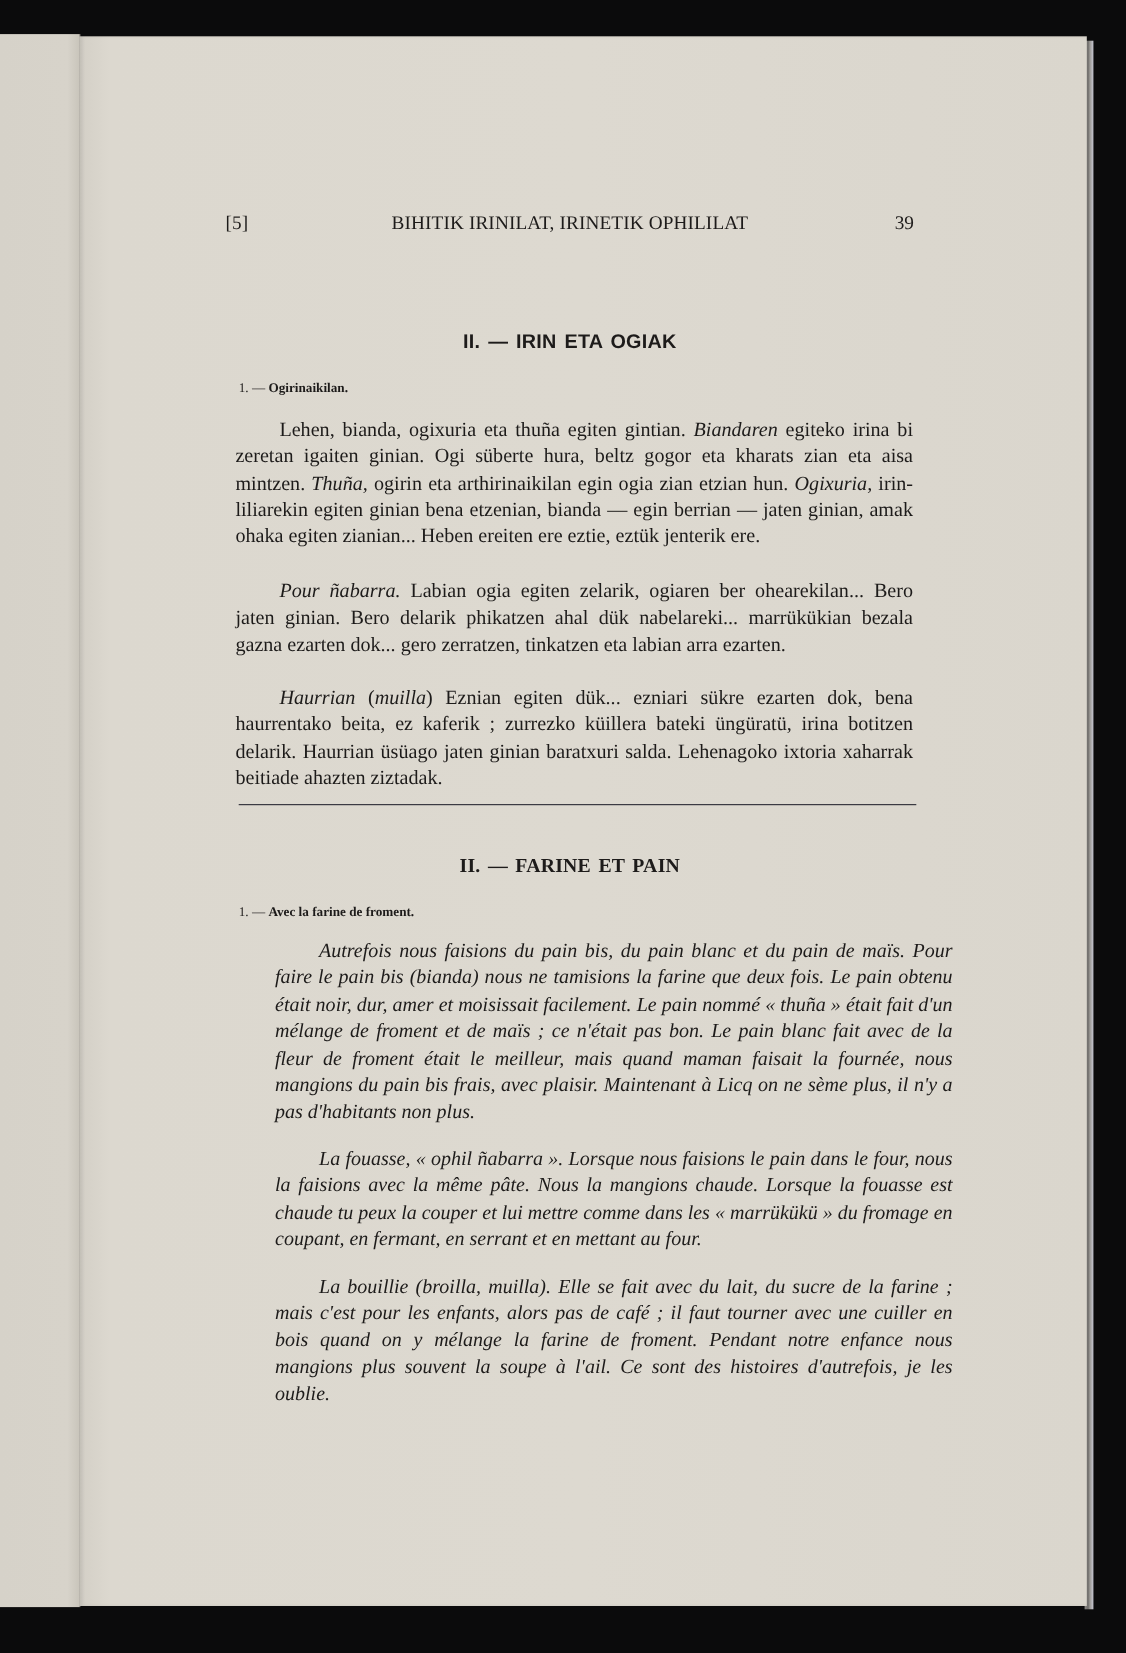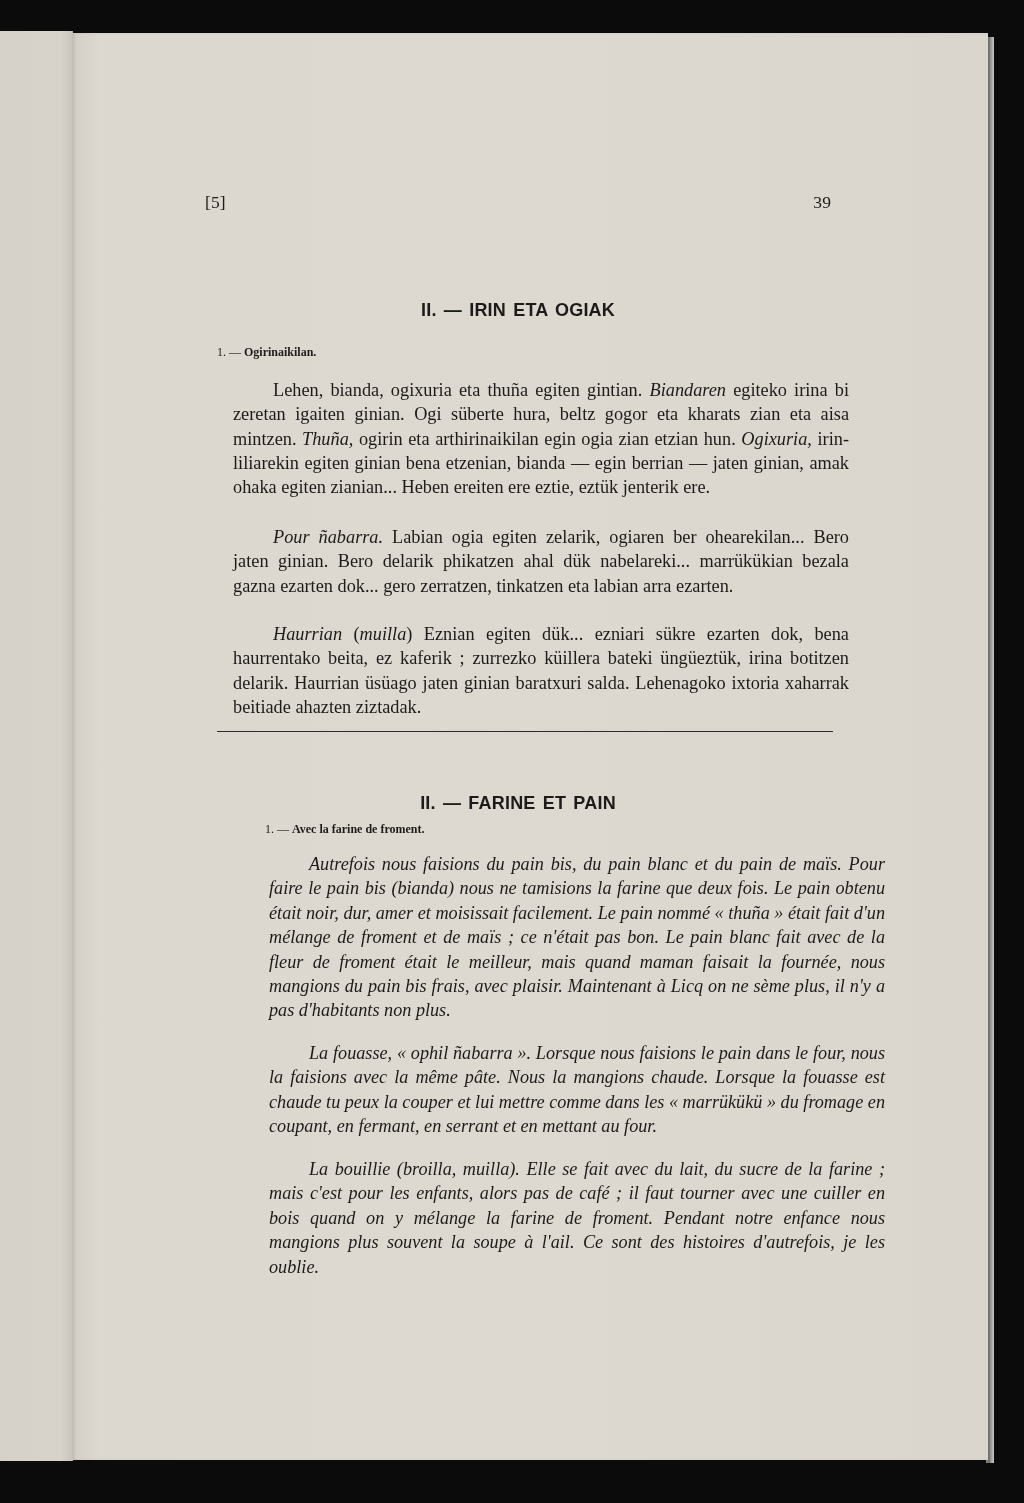--- a/index.html
+++ b/index.html
@@ -93,21 +93,21 @@
       font-size: 12px;
     }
     .sub-title .num {
       font-weight: normal;
     }
     .sub-title .txt {
       font-weight: bold;
     }
     .para {
       position: absolute;
-      left: 233px;
+      left: 214px;
       width: 616px;
       font-size: 18.3px;
       line-height: 24.3px;
       text-align: justify;
       text-indent: 40px;
       hyphens: manual;
     }
     .para.fr {
       font-style: italic;
       font-size: 18.2px;
@@ -127,38 +127,39 @@
 </head>
 <body>
 
 <div class="scan-bg"></div>
 <div class="prev-page"></div>
 <div class="page-stack"></div>
 <div class="page"></div>
 
 <div class="running-head">
   <span class="sec">[5]</span>
+  <span class="title">BIHITIK IRINILAT, IRINETIK OPHILILAT</span>
   <span class="num">39</span>
 </div>
 
 <div class="chapter-title" style="top:300px;">II. — IRIN ETA OGIAK</div>
 
 <div class="sub-title" style="top:345px;">
   <span class="num">1. —</span>
   <span class="txt">Ogirinaikilan.</span>
 </div>
 
 <div class="para" style="top:378px;"><span>Lehen, bianda, ogixuria eta thuña egiten gintian. </span><i>Biandaren</i><span> egi­teko irina bi zeretan igaiten ginian. Ogi süberte hura, beltz gogor eta kharats zian eta aisa mintzen. </span><i>Thuña,</i><span> ogirin eta arthirinaikilan egin ogia zian etzian hun. </span><i>Ogixuria,</i><span> irin-liliarekin egiten ginian bena etze­nian, bianda — egin berrian — jaten ginian, amak ohaka egiten zia­nian... Heben ereiten ere eztie, eztük jenterik ere.</span></div>
 <div class="para" style="top:525px;"><i>Pour ñabarra.</i><span> Labian ogia egiten zelarik, ogiaren ber oheareki­lan... Bero jaten ginian. Bero delarik phikatzen ahal dük nabelareki... marrükükian bezala gazna ezarten dok... gero zerratzen, tinkatzen eta labian arra ezarten.</span></div>
-<div class="para" style="top:622px;"><i>Haurrian</i><span> (</span><i>muilla</i><span>) Eznian egiten dük... ezniari sükre ezarten dok, bena haurrentako beita, ez kaferik ; zurrezko küillera bateki üngü­eztük, irina botitzen delarik. Haurrian üsüago jaten ginian baratxuri salda. Lehenagoko ixtoria xaharrak beitiade ahazten ziztadak.</span></div>
+<div class="para" style="top:622px;"><i>Haurrian</i><span> (</span><i>muilla</i><span>) Eznian egiten dük... ezniari sükre ezarten dok, bena haurrentako beita, ez kaferik ; zurrezko küillera bateki üngü­ratü, irina botitzen delarik. Haurrian üsüago jaten ginian baratxuri salda. Lehenagoko ixtoria xaharrak beitiade ahazten ziztadak.</span></div>
 
 <div class="rule"></div>
 
-<div class="chapter-title" style="top:793px;">II. — FARINE ET PAIN</div>
+<div class="chapter-title" style="top:777px;font-family:Liberation Serif, serif;">II. — FARINE ET PAIN</div>
 
-<div class="sub-title" style="top:822px;margin-left:48px;">
+<div class="sub-title" style="top:822px;">
   <span class="num">1. —</span>
   <span class="txt">Avec la farine de froment.</span>
 </div>
 
 <div class="para fr" style="top:852px;">Autrefois nous faisions du pain bis, du pain blanc et du pain de maïs. Pour faire le pain bis (bianda) nous ne tamisions la farine que deux fois. Le pain obtenu était noir, dur, amer et moisissait facile­ment. Le pain nommé « thuña » était fait d'un mélange de froment et de maïs ; ce n'était pas bon. Le pain blanc fait avec de la fleur de fro­ment était le meilleur, mais quand maman faisait la fournée, nous mangions du pain bis frais, avec plaisir. Maintenant à Licq on ne sème plus, il n'y a pas d'habitants non plus.</div>
 <div class="para fr" style="top:1041px;">La fouasse, « ophil ñabarra ». Lorsque nous faisions le pain dans le four, nous la faisions avec la même pâte. Nous la mangions chaude. Lorsque la fouasse est chaude tu peux la couper et lui mettre comme dans les « marrükükü » du fromage en coupant, en fermant, en ser­rant et en mettant au four.</div>
 <div class="para fr" style="top:1157px;">La bouillie (broilla, muilla). Elle se fait avec du lait, du sucre de la farine ; mais c'est pour les enfants, alors pas de café ; il faut tourner avec une cuiller en bois quand on y mélange la farine de froment. Pen­dant notre enfance nous mangions plus souvent la soupe à l'ail. Ce sont des histoires d'autrefois, je les oublie.</div>
 
 </body></html>

